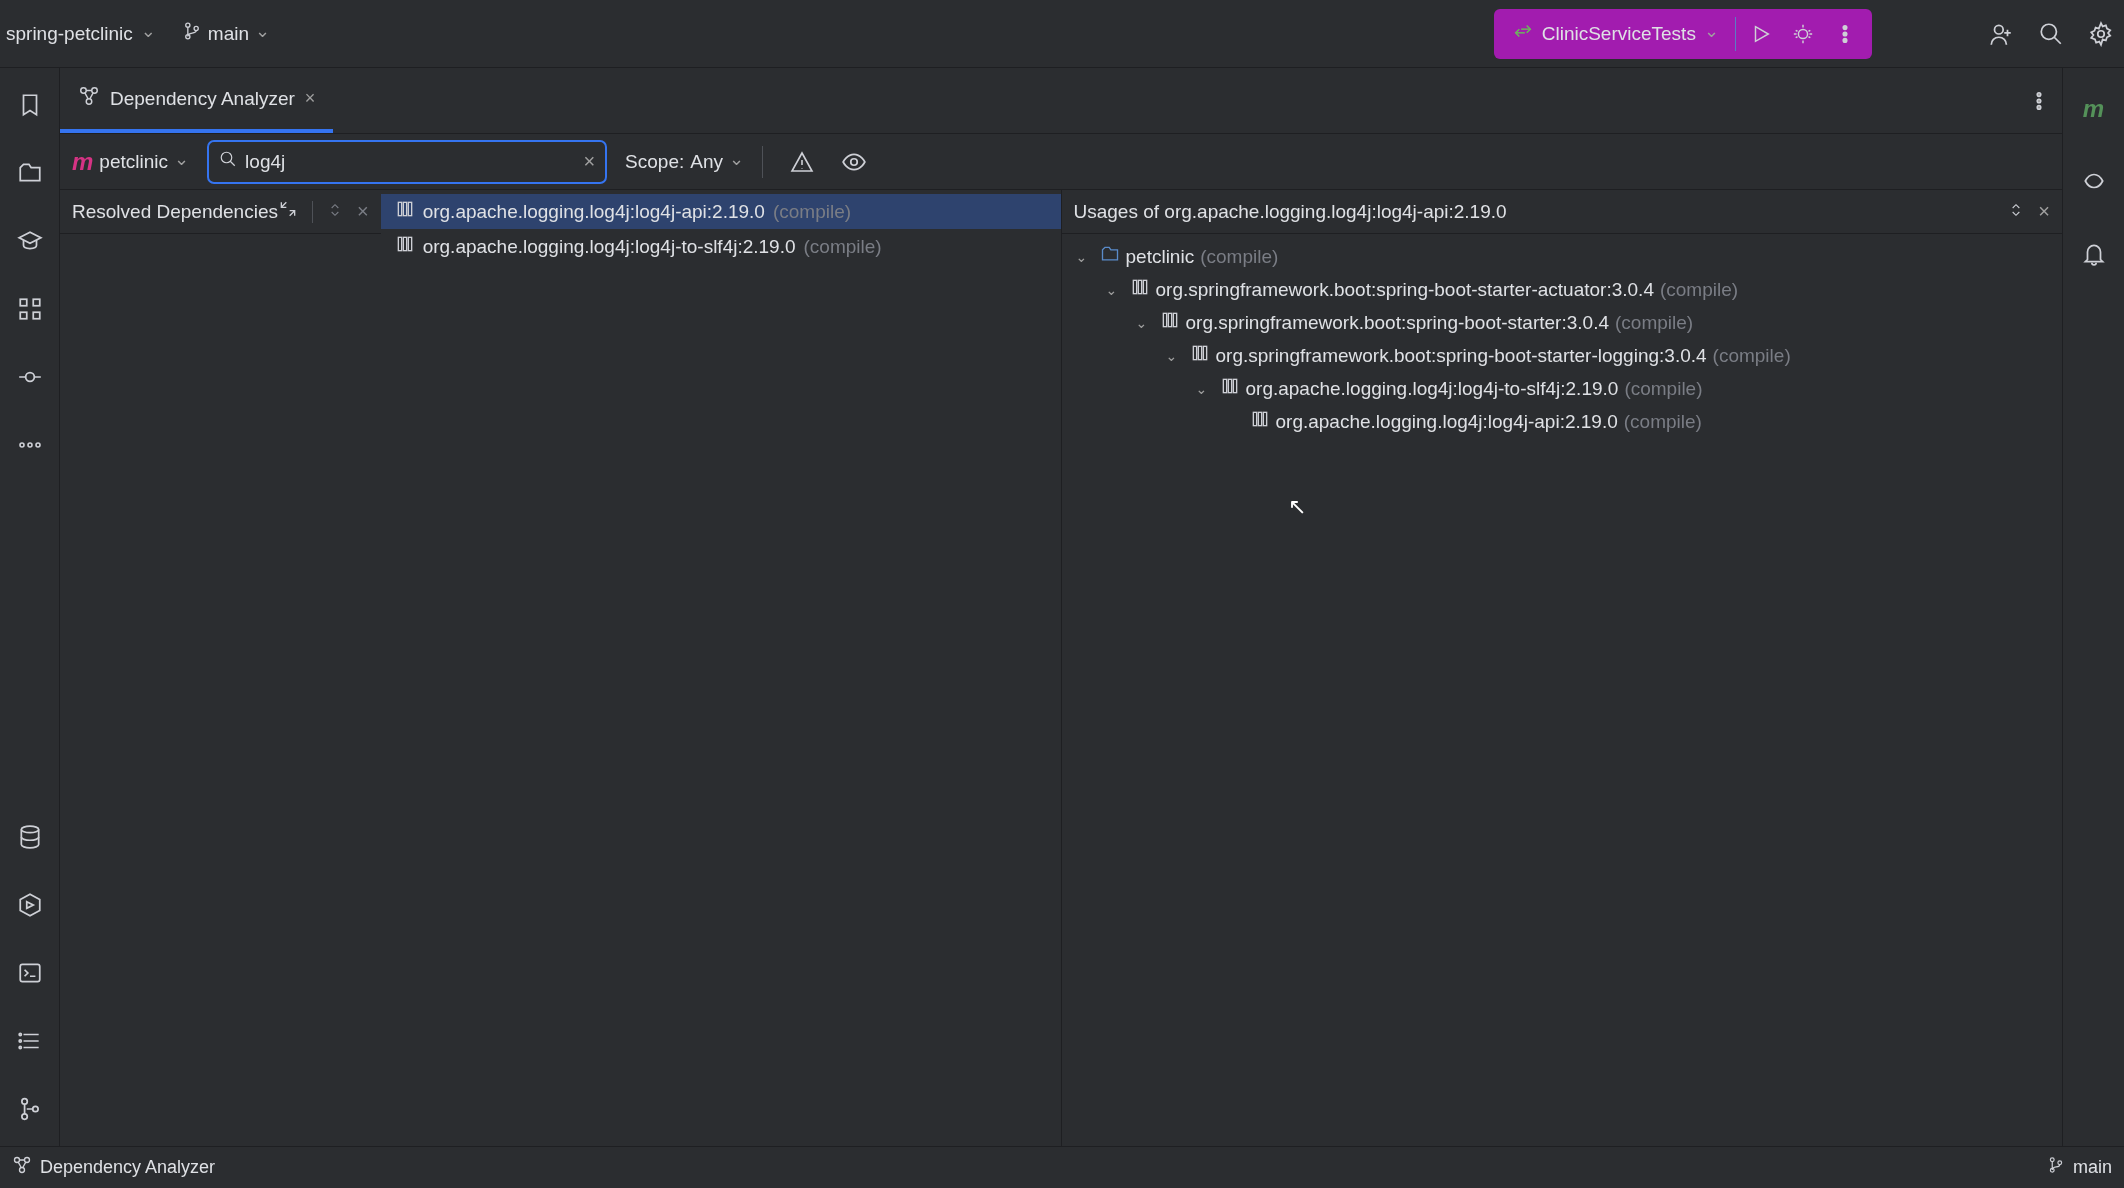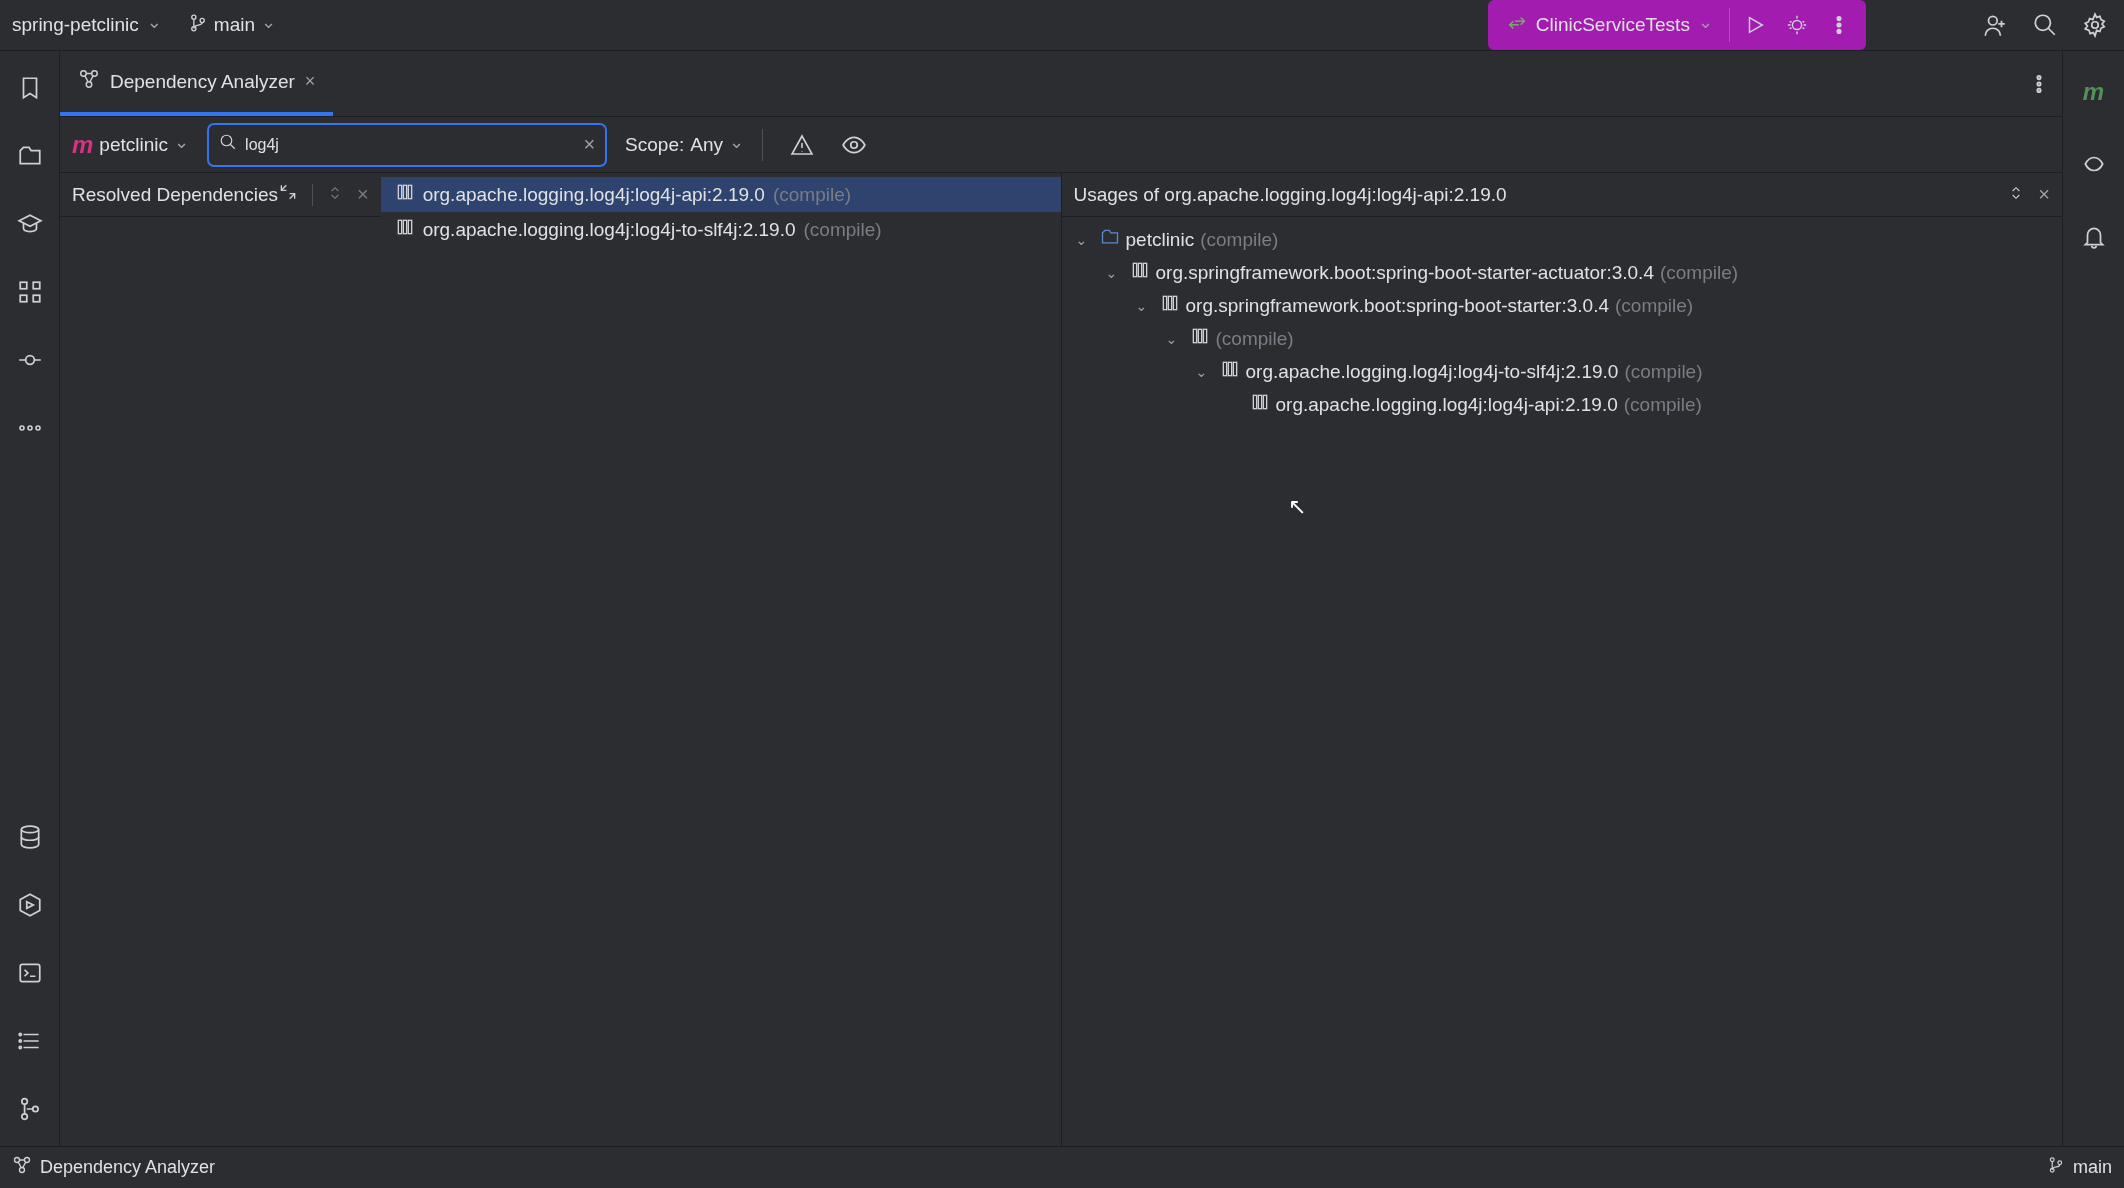--- a/index.html
+++ b/index.html
@@ -8,23 +8,23 @@
   color: #dfe1e5;
   font-family: -apple-system, BlinkMacSystemFont, "Segoe UI", sans-serif;
   font-size: 19px;
   width: 2124px;
   height: 1188px;
   overflow: hidden;
   display: flex;
   flex-direction: column;
 }
 .topbar {
-  height: 51px;
+  height: 68px;
   display: flex;
-  padding: 0 8px;
+  padding: 0 2px;
   border-bottom: 1px solid #1e1f22;
 }
 .topbar-left { display: flex; align-items: center; gap: 18px; }
 .proj-dd { display: flex; align-items: center; gap: 8px; cursor: pointer; padding: 6px 4px; }
 .chev-down::after { content: "⌄"; font-size: 18px; color: #a0a0a0; position: relative; top: -3px; }
 .branch { display: flex; align-items: center; gap: 6px; }
 .topbar-right { margin-left: auto; display: flex; align-items: center; gap: 8px; }
 .run-pill {
   background: #a21caf;
   border-radius: 6px;
@@ -68,21 +68,21 @@
 .search-box {
   display: flex; align-items: center;
   width: 400px; height: 44px;
   border: 2px solid #3574f0;
   border-radius: 7px;
   padding: 0 10px; gap: 8px;
   background: #2b2d30;
 }
 .search-box input {
   flex: 1; background: transparent; border: none; outline: none;
-  color: #dfe1e5; font-size: 16px;
+  color: #dfe1e5; font-size: 19px;
 }
 .search-clear { color: #a0a0a0; cursor: pointer; font-size: 20px; }
 .scope-sel { display: flex; align-items: center; gap: 6px; cursor: pointer; }
 .tb-divider { width: 1px; height: 32px; background: #4e5157; }
 .panes { flex: 1; display: flex; overflow: hidden; }
 .pane-left { flex: 1; display: flex; flex-direction: row; border-right: 1px solid #1e1f22; }
 .pane-right { flex: 1; display: flex; flex-direction: column; }
 .pane-header {
   height: 44px; display: flex; align-items: center;
   padding: 0 12px; border-bottom: 1px solid #1e1f22;
@@ -422,20 +422,21 @@
      <span>org.springframework.boot:spring-boot-starter:3.0.4</span>
      <span class="dep-scope-label">(compile)</span>
             </div>
             <div class="tree-row tree-indent-3">
               <span class="tree-chev">⌄</span>
               <span><svg width="20" height="20" viewBox="0 0 24 24">
                   <rect x="4" y="4" width="4" height="16"></rect>
                   <rect x="10" y="4" width="4" height="16"></rect>
                   <rect x="16" y="4" width="4" height="16"></rect>
                 </svg></span>
+     <span>org.springframework.boot:spring-boot-starter-logging:3.0.4</span>
      <span class="dep-scope-label">(compile)</span>
             </div>
             <div class="tree-row tree-indent-4">
               <span class="tree-chev">⌄</span>
               <span><svg width="20" height="20" viewBox="0 0 24 24">
                   <rect x="4" y="4" width="4" height="16"></rect>
                   <rect x="10" y="4" width="4" height="16"></rect>
                   <rect x="16" y="4" width="4" height="16"></rect>
                 </svg></span>
      <span>org.apache.logging.log4j:log4j-to-slf4j:2.19.0</span>

